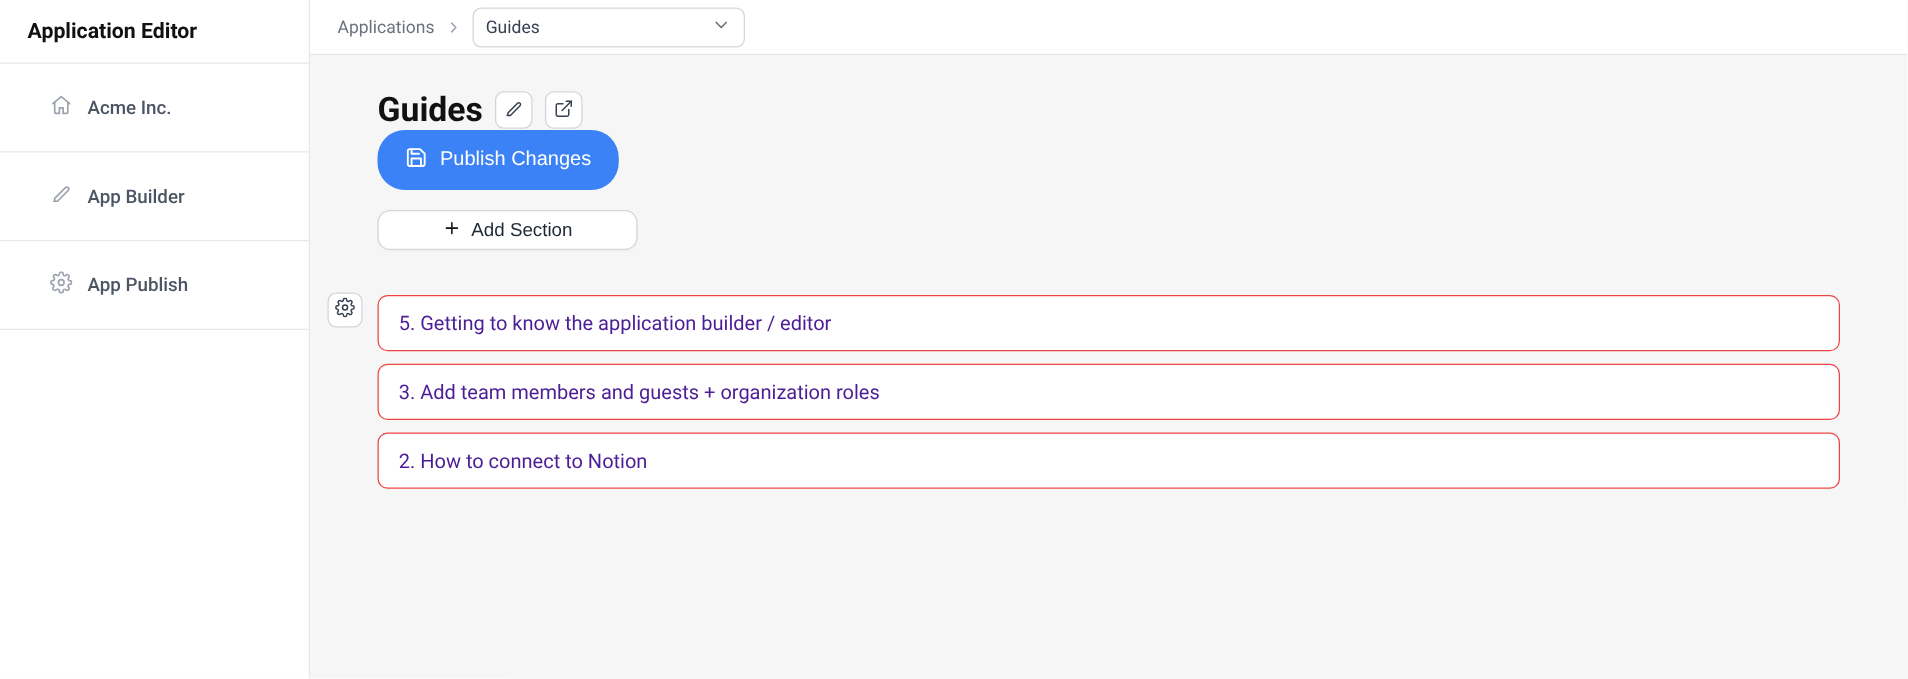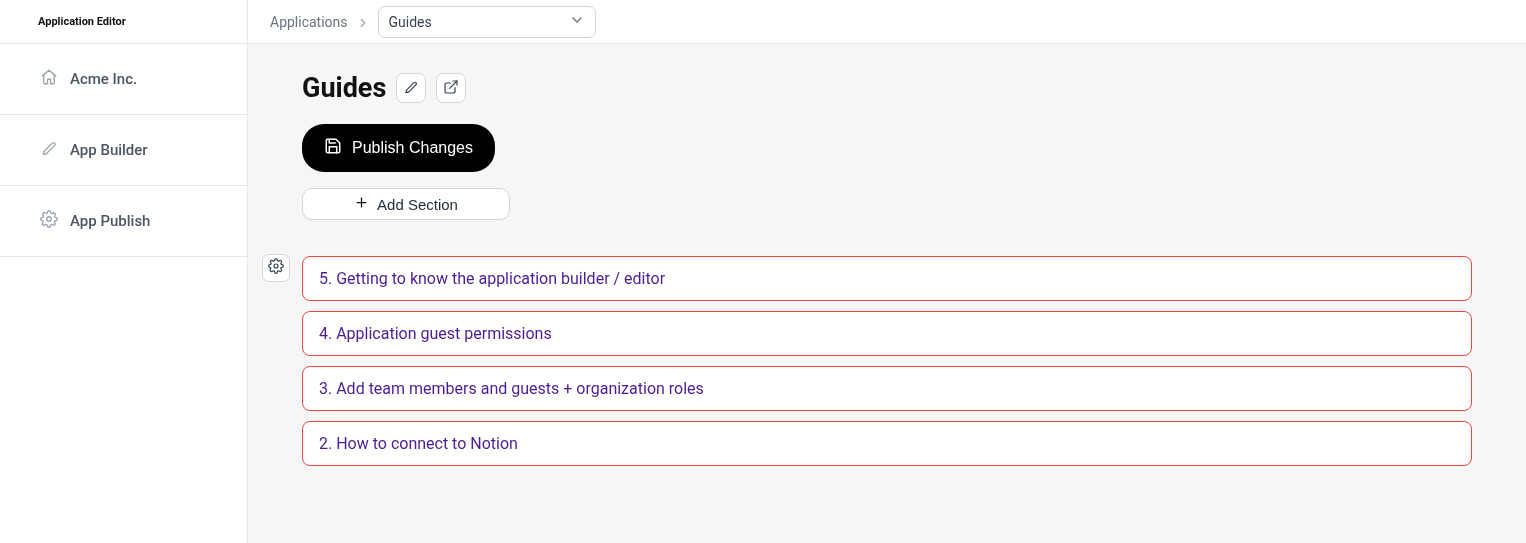--- a/index.html
+++ b/index.html
@@ -16,23 +16,23 @@
       width: 1526px;
       overflow: hidden;
     }
     .sidebar {
       width: 248px;
       flex-shrink: 0;
       background: #fff;
       border-right: 1px solid #e5e7eb;
     }
     .sidebar-header {
-      padding: 15px 38px;
+      padding: 15px 22px;
       border-bottom: 1px solid #e5e7eb;
-      font-size: 11px;
+      font-size: 17px;
       font-weight: 700;
       color: #111;
     }
     .sidebar-item {
       display: flex;
       align-items: center;
       gap: 12px;
       padding: 24px 40px;
       border-bottom: 1px solid #e5e7eb;
       color: #4b5563;
@@ -122,25 +122,24 @@
       justify-content: center;
       cursor: pointer;
     }
     .icon-btn svg {
       width: 16px;
       height: 16px;
       stroke: #374151;
       fill: none;
     }
     .primary-btn {
-      margin-top: 20px;
       display: inline-flex;
       align-items: center;
       gap: 10px;
-      background: #000000;
+      background: #3b82f6;
       color: #fff;
       border: none;
       border-radius: 22px;
       padding: 0 22px;
       height: 48px;
       font-size: 16px;
       font-weight: 500;
       cursor: pointer;
     }
     .primary-btn svg {
@@ -313,19 +312,18 @@
         <span>
           <svg viewBox="0 0 24 24" stroke-width="1.8" stroke-linecap="round" stroke-linejoin="round">
               <circle cx="12" cy="12" r="3"></circle>
               <path d="M19.4 15a1.7 1.7 0 0 0 .34 1.87l.06.06a2 2 0 1 1-2.83 2.83l-.06-.06a1.7 1.7 0 0 0-1.87-.34 1.7 1.7 0 0 0-1.03 1.56V21a2 2 0 1 1-4 0v-.09a1.7 1.7 0 0 0-1.11-1.56 1.7 1.7 0 0 0-1.87.34l-.6.06a2 2 0 1 1-2.83-2.83l.06-.06a1.7 1.7 0 0 0 .34-1.87 1.7 1.7 0 0 0-1.56-1.03H3a2 2 0 1 1 0-4h.09a1.7 1.7 0 0 0 1.56-1.11 1.7 1.7 0 0 0-.34-1.87l-.06-.06a2 2 0 1 1 2.83-2.83l.06.06a1.7 1.7 0 0 0 1.87.34H9a1.7 1.7 0 0 0 1.03-1.56V3a2 2 0 1 1 4 0v.09a1.7 1.7 0 0 0 1.03 1.56 1.7 1.7 0 0 0 1.87-.34l.06-.06a2 2 0 1 1 2.83 2.83l-.06.06a1.7 1.7 0 0 0-.34 1.87V9a1.7 1.7 0 0 0 1.56 1.03H21a2 2 0 1 1 0 4h-.09a1.7 1.7 0 0 0-1.56 1.03z"></path>
             </svg>
         </span>
       </div>
 
       <div id="section-list">
           <div class="row-item">5. Getting to know the application builder / editor</div>
-          <div class="row-item">4. Application guest permissions</div>
           <div class="row-item">3. Add team members and guests + organization roles</div>
           <div class="row-item">2. How to connect to Notion</div>
         </div>
     </div>
   </div>
 </div>
 
 </body></html>

